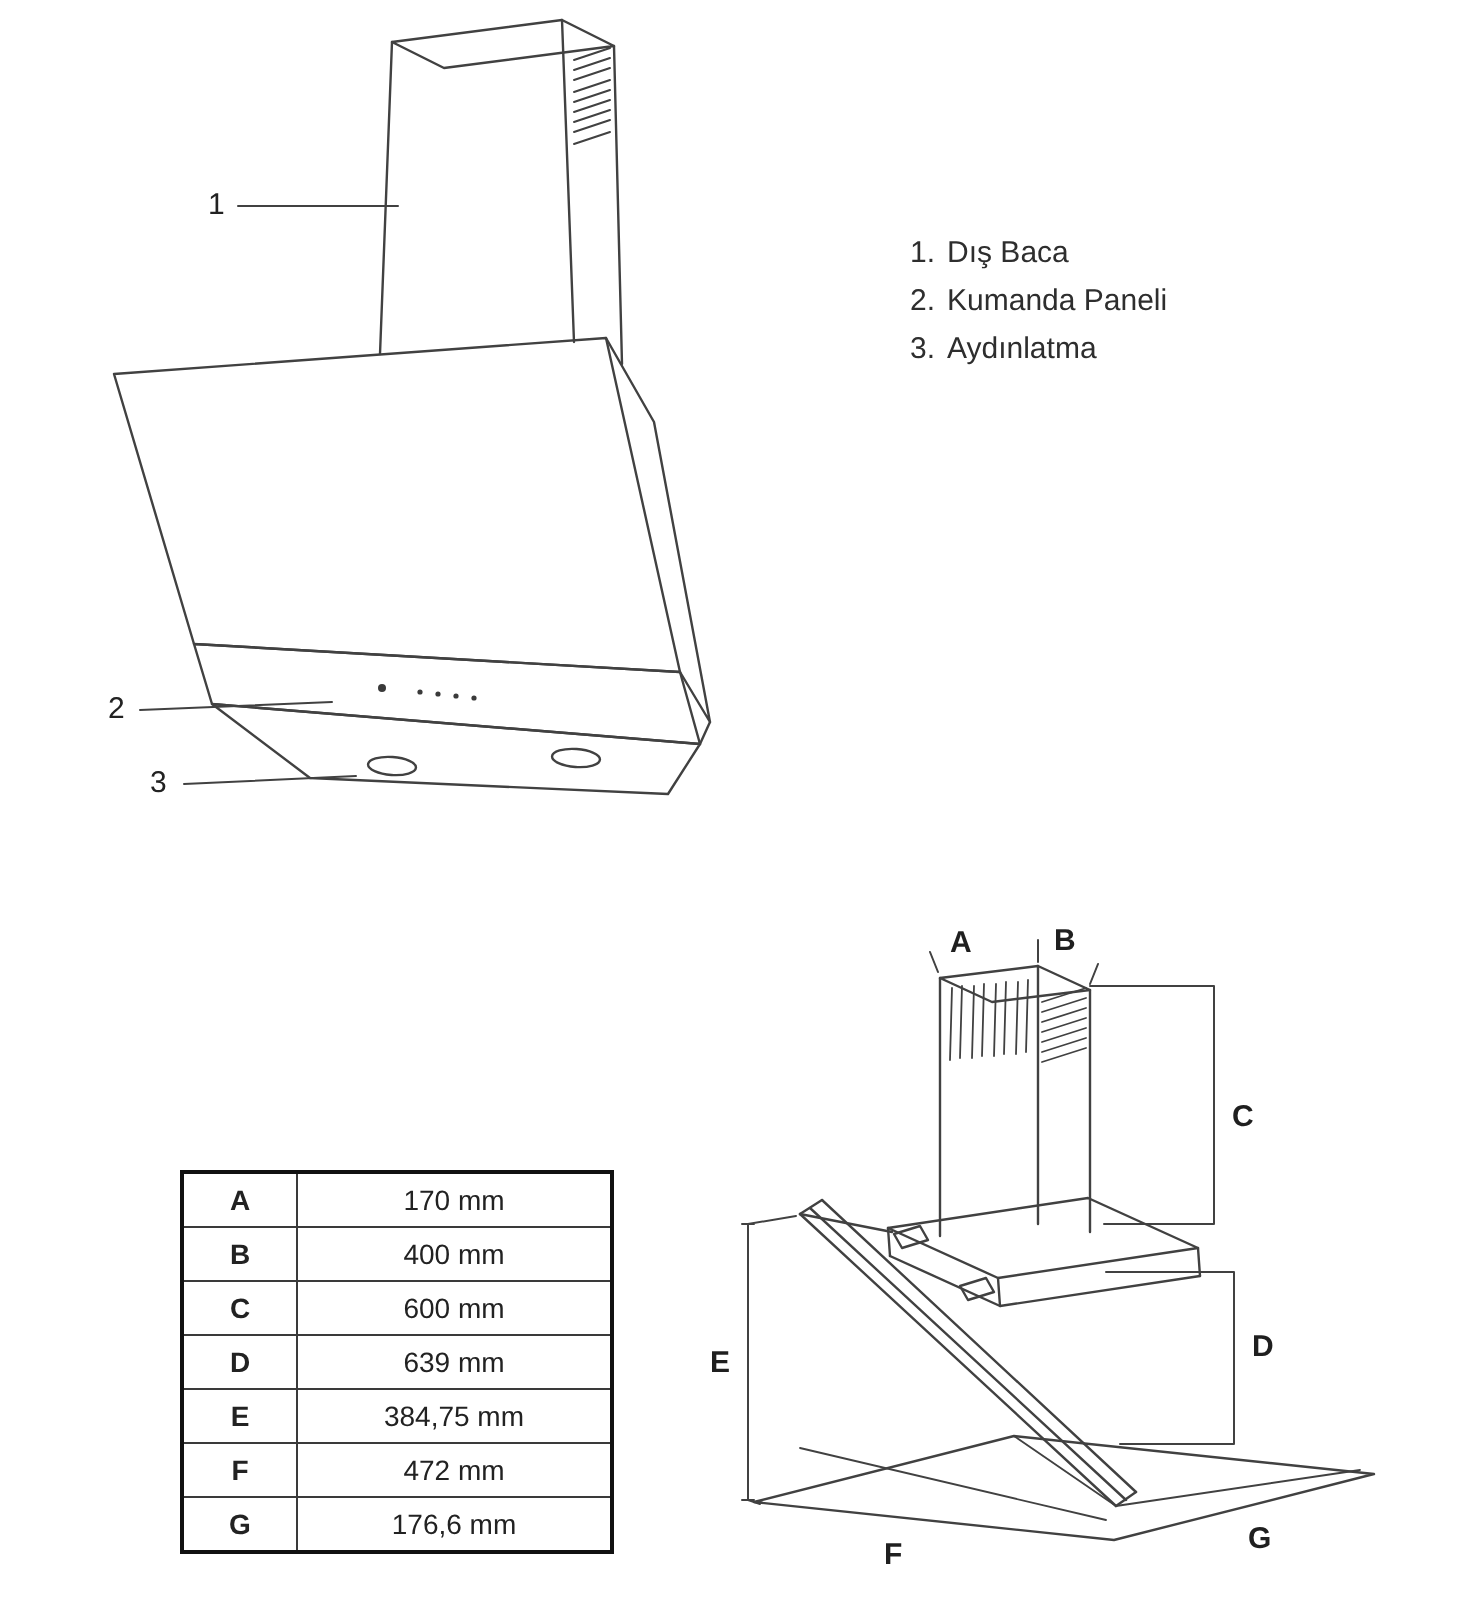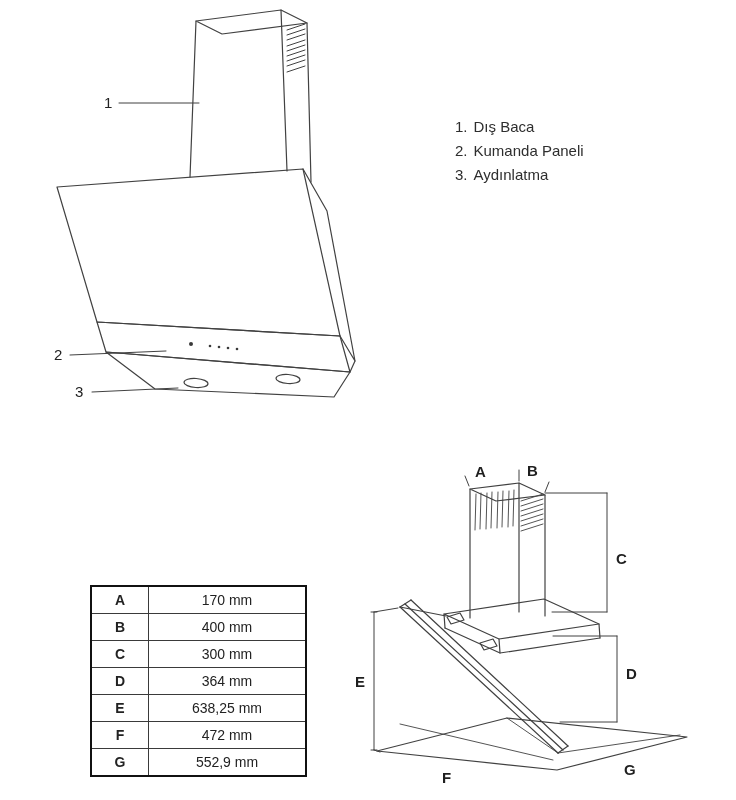--- a/index.html
+++ b/index.html
@@ -134,37 +134,37 @@
       <tr>
         <td class="k">A</td>
         <td class="v">170 mm</td>
       </tr>
       <tr>
         <td class="k">B</td>
         <td class="v">400 mm</td>
       </tr>
       <tr>
         <td class="k">C</td>
-        <td class="v">300 mm</td>
+        <td class="v">600 mm</td>
       </tr>
       <tr>
         <td class="k">D</td>
-        <td class="v">364 mm</td>
+        <td class="v">639 mm</td>
       </tr>
       <tr>
         <td class="k">E</td>
-        <td class="v">638,25 mm</td>
+        <td class="v">384,75 mm</td>
       </tr>
       <tr>
         <td class="k">F</td>
         <td class="v">472 mm</td>
       </tr>
       <tr>
         <td class="k">G</td>
-        <td class="v">552,9 mm</td>
+        <td class="v">176,6 mm</td>
       </tr>
     </tbody>
   </table>
 
   <div class="dim-label" style="left:475px;top:464px">A</div>
   <div class="dim-label" style="left:527px;top:463px">B</div>
   <div class="dim-label" style="left:616px;top:551px">C</div>
   <div class="dim-label" style="left:626px;top:666px">D</div>
   <div class="dim-label" style="left:355px;top:674px">E</div>
   <div class="dim-label" style="left:442px;top:770px">F</div>

